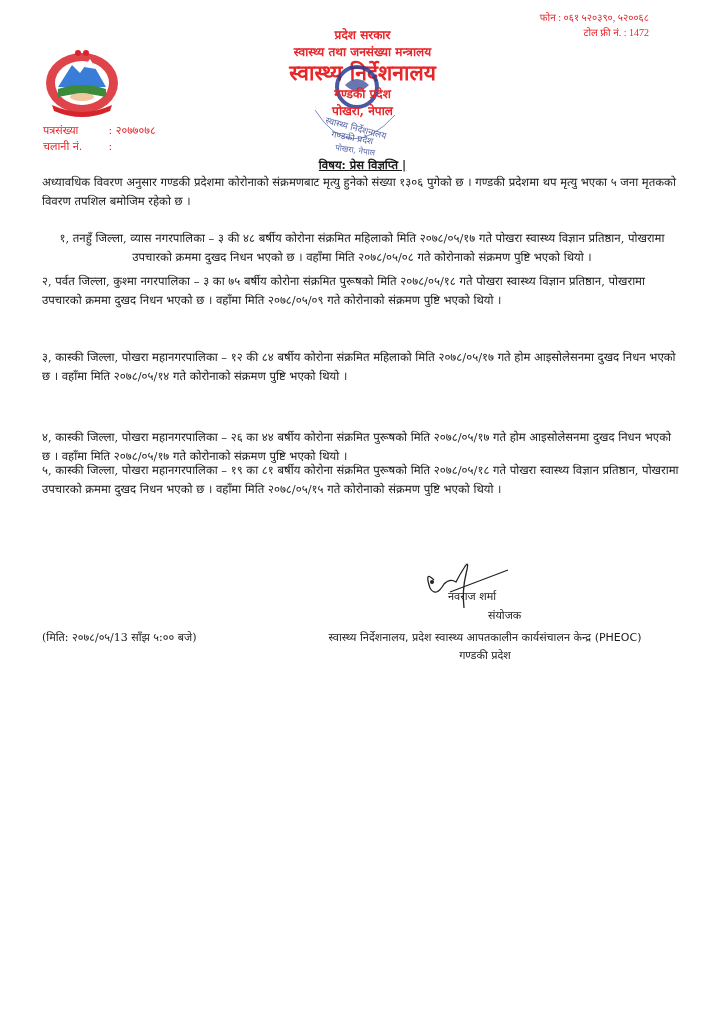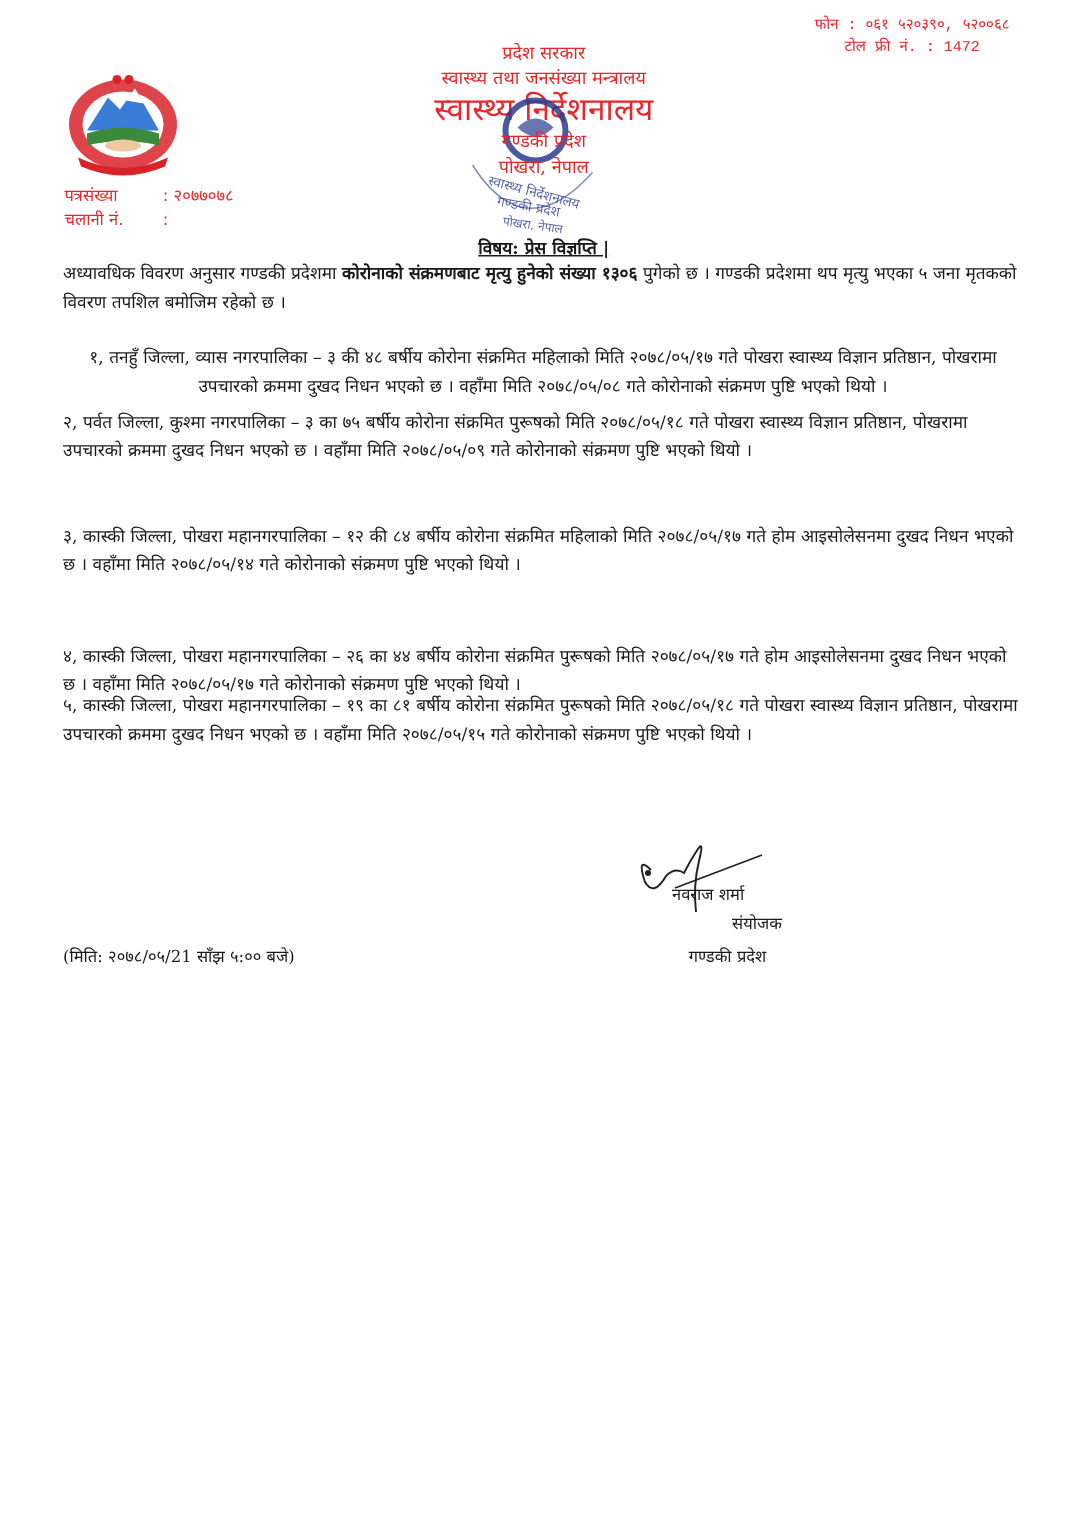--- a/index.html
+++ b/index.html
@@ -1,39 +1,39 @@
 <!DOCTYPE html>
 <html><head>
 <meta charset="utf-8">
 <style>
   html, body { margin: 0; padding: 0; background: #ffffff; }
   body { width: 725px; height: 1024px; position: relative; overflow: hidden;
          font-family: "DejaVu Serif", serif; color: #1a1a1a; }
   .abs { position: absolute; }
   .red { color: #e8262a; }
-  .contact { right: 52px; top: 10px; font-size: 10px; line-height: 15px; text-align: center; font-family: Liberation Mono, monospace; }
-  .hdr { left: 0; width: 725px; text-align: center; font-weight: normal; }
+  .contact { right: 76px; top: 10px; font-size: 10px; line-height: 15px; text-align: right; font-family: Liberation Serif, serif; }
+  .hdr { left: 0; width: 725px; text-align: center; font-weight: bold; }
   .h1 { top: 26px; font-size: 12px; }
   .h2 { top: 43px; font-size: 12px; }
   .h3 { top: 58px; font-size: 21px; }
   .h4 { top: 85px; font-size: 12px; }
   .h5 { top: 102px; font-size: 12px; }
   .emblem { left: 40px; top: 45px; width: 85px; height: 75px; }
   .stamp { left: 295px; top: 55px; width: 115px; height: 115px; }
   .ref { left: 43px; top: 123px; font-size: 11px; line-height: 16px; font-family: "DejaVu Sans", sans-serif; }
   .ref span.lbl { display: inline-block; width: 62px; }
   .subject { left: 0; width: 725px; top: 157px; text-align: center; font-size: 11.5px; font-weight: bold; text-decoration: underline; }
   .body-text { left: 42px; width: 640px; font-size: 11.5px; line-height: 19px; }
   .p0 { top: 173px; }
   .p1 { top: 229px; text-align: center; }
   .p2 { top: 272px; }
   .p3 { top: 348px; }
   .p4 { top: 404px; margin-top: 24px; }
   .p5 { top: 461px; }
-  b { font-weight: bold; }
+  b { font-weight: normal; }
   .sig { left: 420px; top: 560px; width: 90px; height: 50px; }
   .signame { left: 448px; top: 588px; font-size: 11px; }
   .sigrole { left: 448px; top: 607px; font-size: 11px; margin-left: 40px; }
   .date { left: 42px; top: 629px; font-size: 11px; }
   .office { left: 300px; width: 370px; top: 629px; text-align: center; font-size: 11px; line-height: 18px; font-family: "DejaVu Sans", sans-serif; }
 </style>
 </head>
 <body>
 
 <div class="abs contact red">
@@ -93,16 +93,17 @@
 <div class="abs body-text p5">५, कास्की जिल्ला, पोखरा महानगरपालिका – १९ का ८१ बर्षीय कोरोना संक्रमित पुरूषको मिति २०७८/०५/१८ गते पोखरा स्वास्थ्य विज्ञान प्रतिष्ठान, पोखरामा उपचारको क्रममा दुखद निधन भएको छ । वहाँमा मिति २०७८/०५/१५ गते कोरोनाको संक्रमण पुष्टि भएको थियो ।</div>
 
 <svg class="abs sig" viewBox="0 0 90 50">
   <path d="M14,20 Q4,10 10,28 Q16,38 24,24 Q30,18 36,22 Q40,14 44,8 Q50,-2 46,14 Q42,30 44,48" fill="none" stroke="#222" stroke-width="1.3"></path>
   <path d="M30,32 L88,10" fill="none" stroke="#222" stroke-width="1.2"></path>
   <circle cx="12" cy="22" r="2" fill="#222"></circle>
 </svg>
 <div class="abs signame">नवराज शर्मा</div>
 <div class="abs sigrole">संयोजक</div>
 
-<div class="abs date">(मिति: २०७८/०५/21  साँझ ५:०० बजे)</div>
+<div class="abs date">(मिति: २०७८/०५/13  साँझ ५:०० बजे)</div>
 <div class="abs office">
+  <div>स्वास्थ्य निर्देशनालय, प्रदेश स्वास्थ्य आपतकालीन कार्यसंचालन केन्द्र (PHEOC)</div>
   <div>गण्डकी प्रदेश</div>
 </div>
 
 </body></html>

